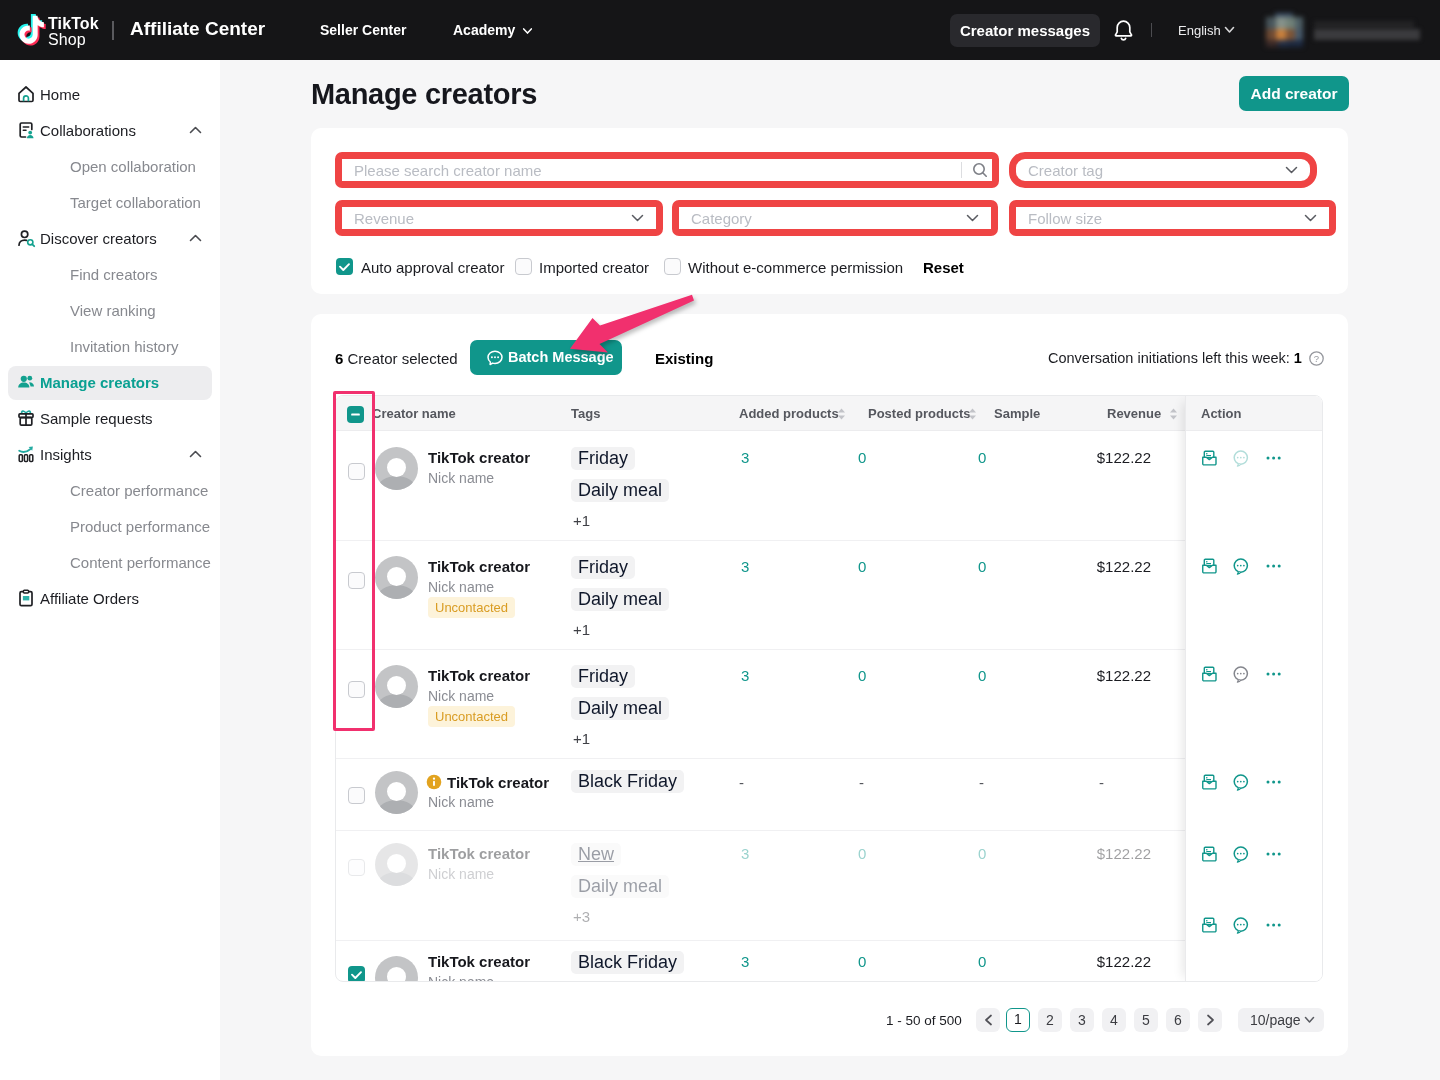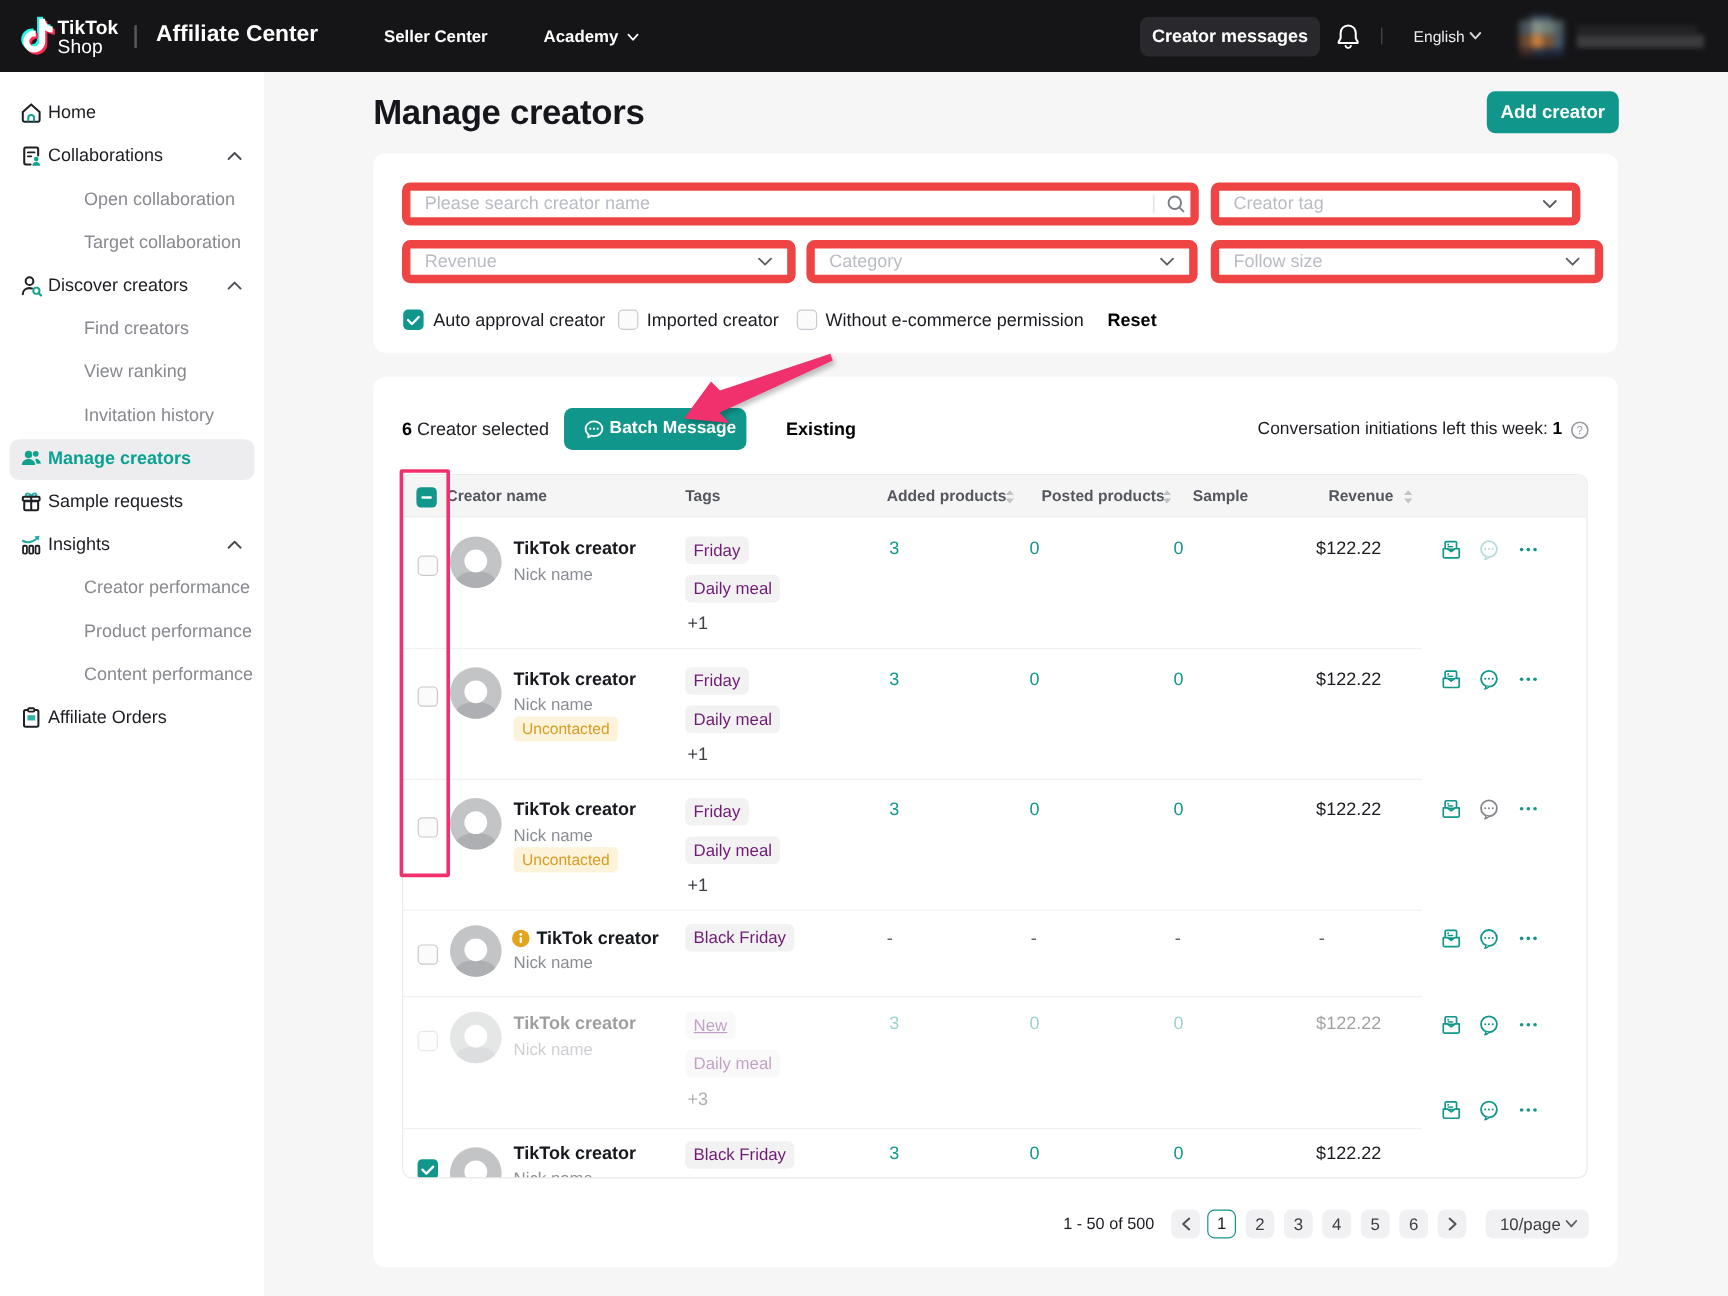--- a/index.html
+++ b/index.html
@@ -31,21 +31,21 @@
 .cb svg { position:absolute; left:0; top:0; }
 .cklabel { position:absolute; font-size:15px; color:#1b1c21; transform:translateY(-50%); white-space:nowrap; }
 .teal { color:#000000; }
 
 #twrap { position:absolute; left:335px; top:395px; width:988px; height:587px; border:1px solid #e9eaec; border-radius:8px; background:#fff; overflow:hidden; }
 #thead { position:absolute; left:0; top:0; width:988px; height:35px; background:#f5f5f6; border-bottom:1px solid #ececee; }
 .hcol { position:absolute; top:50%; transform:translateY(-50%); font-size:13px; font-weight:600; color:#55575e; white-space:nowrap; }
 .rowsep { position:absolute; left:0; width:849px; height:1px; background:#f0f0f2; }
 .rname { position:absolute; font-size:15px; font-weight:700; color:#17181d; transform:translateY(-50%); white-space:nowrap; }
 .rnick { position:absolute; font-size:14px; color:#8a8c93; transform:translateY(-50%); white-space:nowrap; }
-.pill { position:absolute; height:23px; background:#f2f2f3; border-radius:5px; font-size:14px; color:#701a75; text-align:right; line-height:23px; padding:0 7px; white-space:nowrap; }
+.pill { position:absolute; height:23px; background:#f2f2f3; border-radius:5px; font-size:18px; color:#0f172a; text-align:right; line-height:23px; padding:0 7px; white-space:nowrap; }
 .plus { position:absolute; font-size:15px; color:#3f4046; transform:translateY(-50%); }
 .val { position:absolute; font-size:15px; font-weight:500; color:#10968b; transform:translateY(-50%); }
 .rev { position:absolute; font-size:15px; font-weight:500; color:#1b1c21; text-align:right; width:110px; transform:translateY(-50%); }
 .dash { position:absolute; font-size:15px; color:#55575e; transform:translateY(-50%); }
 .unct { position:absolute; height:21px; background:#fdf3da; border-radius:4px; font-size:13px; color:#d99c23; line-height:21px; padding:0 7px; white-space:nowrap; }
 .avatar { position:absolute; width:43px; height:43px; border-radius:50%; background:#c3c4c6; overflow:hidden; }
 .avatar i { position:absolute; left:12px; top:10.5px; width:19px; height:19px; background:#fff; border-radius:50%; }
 .avatar b { position:absolute; left:3px; top:29px; width:37px; height:24px; background:#adafb2; border-radius:50%; }
 
 #acol { position:absolute; left:849px; top:0; width:139px; height:587px; background:#fff; border-left:1px solid #eaeaec; box-shadow:-8px 0 10px -6px rgba(0,0,0,0.10); }
@@ -186,21 +186,21 @@
 
 <div class="card" style="left:311px;top:128px;width:1037px;height:166px;"></div>
 <div class="inp" style="left:335px;top:152px;width:664px;height:36px;">
     <span>Please search creator name</span>
   </div>
 <div class="abs" style="left:961px;top:162px;width:1px;height:16px;background:#dcdde0;"></div>
 <svg class="abs" style="left:971px;top:161px" width="18" height="18" viewBox="0 0 18 18">
     <circle cx="8" cy="8" r="5.2" fill="none" stroke="#7d7f86" stroke-width="1.6"></circle>
     <path d="M12,12 L15.2,15.2" stroke="#7d7f86" stroke-width="1.6" stroke-linecap="round"></path>
   </svg>
-<div class="inp" style="left:1009px;top:152px;width:308px;height:36px;">
+<div class="inp" style="left:1009px;top:152px;width:308px;height:36px;border-radius:16px;">
     <span>Creator tag</span>
     <svg class="chev-dn" style="right:12px" viewBox="0 0 13 8">
       <polyline points="1.5,1.5 6.5,6.5 11.5,1.5" fill="none" stroke="#595b61" stroke-width="1.5" stroke-linecap="round" stroke-linejoin="round"></polyline>
     </svg>
   </div>
 <div class="inp" style="left:335px;top:200px;width:328px;height:36px;">
     <span>Revenue</span>
     <svg class="chev-dn" style="right:12px" viewBox="0 0 13 8">
       <polyline points="1.5,1.5 6.5,6.5 11.5,1.5" fill="none" stroke="#595b61" stroke-width="1.5" stroke-linecap="round" stroke-linejoin="round"></polyline>
     </svg>
@@ -369,20 +369,24 @@
       <i></i>
     </div>
   <div class="rname" style="left:92px;top:565px;">TikTok creator</div>
   <div class="rnick" style="left:92px;top:586px;">Nick name</div>
   <div class="pill" style="left:235px;top:555px;">Black Friday</div>
   <div class="val" style="left:405px;top:565px;">3</div>
   <div class="val" style="left:522px;top:565px;">0</div>
   <div class="val" style="left:642px;top:565px;">0</div>
   <div class="rev" style="left:705px;top:565px;">$122.22</div>
 
+  <div id="acol">
+    <div id="acolhead"></div>
+    <div class="hcol" style="left:15px;top:17px;">Action</div>
+  </div>
 </div>
 
 <svg class="abs" style="left:1184px;top:430px" width="139" height="552" viewBox="0 0 139 552">
   <defs>
     <g id="env">
       <rect x="2.3" y="0.3" width="9.5" height="6.4" rx="1" fill="#fff" stroke-width="1.4"></rect>
       <circle cx="4.8" cy="2.7" r="0.8" stroke="none"></circle>
       <path d="M4.3,4.6 h4.7" stroke-width="1.2" fill="none"></path>
       <path d="M0.75,6.3 H4.2 L7.35,8.6 L10.5,6.3 H14.0 V12.7 a1.2,1.2 0 0 1 -1.2,1.2 H1.95 A1.2,1.2 0 0 1 0.75,12.7 Z" fill="#fff" stroke-width="1.4" stroke-linejoin="round"></path>
     </g>

